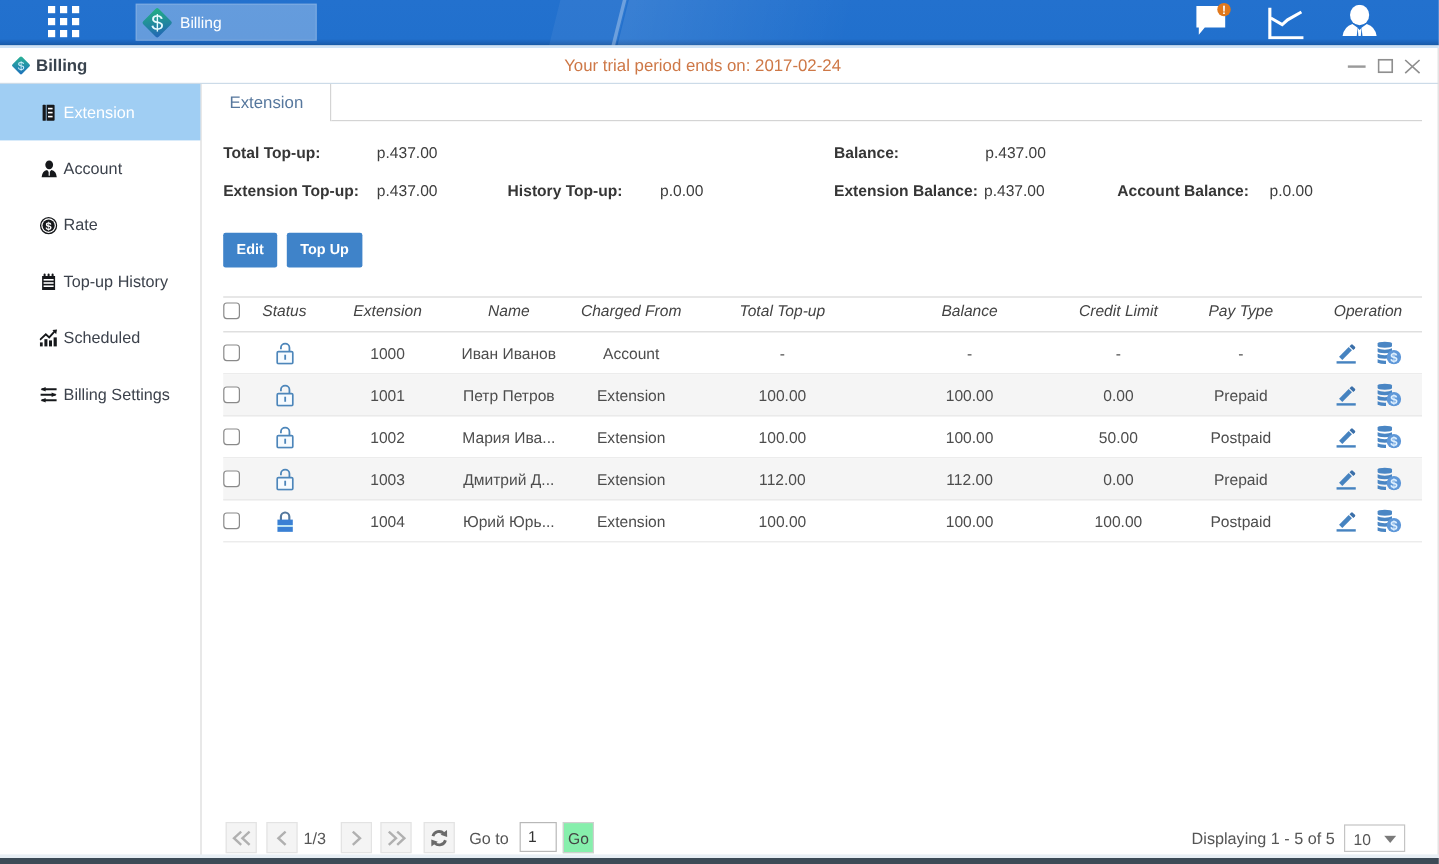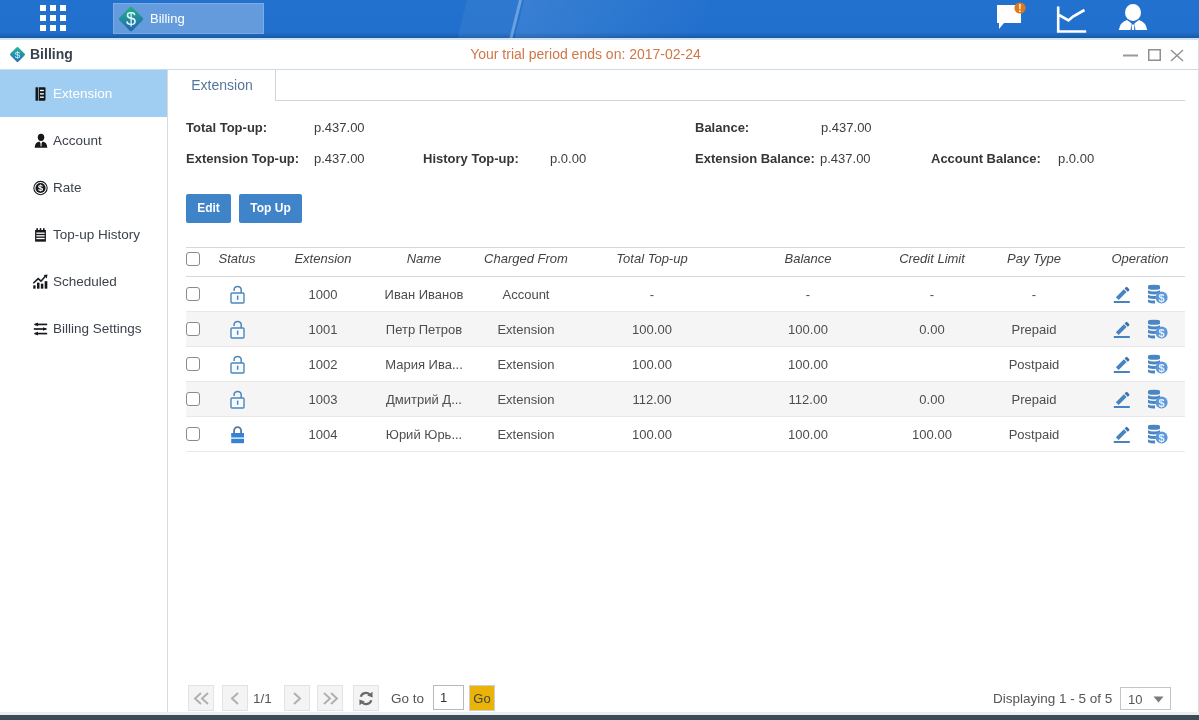--- a/index.html
+++ b/index.html
@@ -344,20 +344,21 @@
       <div class="cell" style="left:21px;width:60px">
           <svg width="15" height="19" viewBox="0 0 15 19">
             <use href="#lockopen"></use>
           </svg>
         </div>
       <div class="cell" style="left:87px;width:100px">1002</div>
       <div class="cell" style="left:183px;width:110px">Мария Ива...</div>
       <div class="cell" style="left:280px;width:120px">Extension</div>
       <div class="cell" style="left:396px;width:140px">100.00</div>
       <div class="cell" style="left:552px;width:140px">100.00</div>
+      <div class="cell" style="left:686px;width:120px">50.00</div>
       <div class="cell" style="left:788px;width:120px">Postpaid</div>
       <div class="cell" style="left:909px;width:90px">
           <svg width="19" height="19" viewBox="0 0 19 19" style="margin-right:15px">
           <path d="M2.9 12.2 L10.9 4.2 L13.6 6.9 L5.6 14.9 Z" fill="#4683c0"></path>
           <path d="M11.6 3.5 L12.9 2.2 A1 1 0 0 1 14.3 2.2 L16.1 4 A1 1 0 0 1 16.1 5.4 L14.8 6.7 Z" fill="#3a6fa9"></path>
           <rect x="0.8" y="16" width="16" height="2" fill="#4683c0"></rect>
         </svg>
           <svg width="21" height="20" viewBox="0 0 21 20">
           <g fill="#4a86c4">
           <path d="M1 2.2 Q1 0.8 7 0.8 T13 2.2 V4.4 Q13 5.8 7 5.8 T1 4.4 Z"></path>
@@ -444,21 +445,21 @@
     <div class="pbtn" style="left:19px">
       <svg width="17" height="13" viewBox="0 0 17 13">
           <path d="M8 1 L2 6.5 L8 12 M15 1 L9 6.5 L15 12" stroke="#b0b0b0" stroke-width="2" fill="none"></path>
         </svg>
     </div>
     <div class="pbtn" style="left:53px">
       <svg width="10" height="13" viewBox="0 0 10 13">
           <path d="M8 1 L2 6.5 L8 12" stroke="#b0b0b0" stroke-width="2" fill="none"></path>
         </svg>
     </div>
-    <div class="ptext" style="left:84px">1/1</div>
+    <div class="ptext" style="left:84px">1/3</div>
     <div class="pbtn" style="left:115px">
       <svg width="10" height="13" viewBox="0 0 10 13">
           <path d="M2 1 L8 6.5 L2 12" stroke="#b0b0b0" stroke-width="2" fill="none"></path>
         </svg>
     </div>
     <div class="pbtn" style="left:148px">
       <svg width="17" height="13" viewBox="0 0 17 13">
           <path d="M2 1 L8 6.5 L2 12 M9 1 L15 6.5 L9 12" stroke="#b0b0b0" stroke-width="2" fill="none"></path>
         </svg>
     </div>
@@ -467,21 +468,21 @@
         <g stroke="#6a6a6a" stroke-width="2.2" fill="none">
           <path d="M2.6 5.4 A 5 5 0 0 1 11 3.3"></path>
           <path d="M12.4 8.6 A 5 5 0 0 1 4 10.7"></path>
         </g>
         <path d="M13.6 0.6 L13.7 6 L8.6 4.3 Z" fill="#6a6a6a"></path>
         <path d="M1.4 13.4 L1.3 8 L6.4 9.7 Z" fill="#6a6a6a"></path>
       </svg>
     </div>
     <div class="ptext" style="left:222px">Go to</div>
     <div style="position:absolute;left:264px;top:0;width:31px;height:25px;border:1px solid #b8b8b8;background:#fff;font-size:13px;color:#333;padding:4px 0 0 6px;">1</div>
-    <div class="pbtn" style="left:300px;width:26px;background:#eab308;border-color:#cfcfcf;font-size:13px;color:#444;">Go</div>
+    <div class="pbtn" style="left:300px;width:26px;background:#86efac;border-color:#cfcfcf;font-size:13px;color:#444;">Go</div>
     <div class="ptext" style="left:824px">Displaying 1 - 5 of 5</div>
     <div style="position:absolute;left:951px;top:2px;width:51px;height:23px;border:1px solid #c4c4c4;background:#fff;">
       <span style="position:absolute;left:7px;top:4px;font-size:13px;color:#555;">10</span>
       <svg style="position:absolute;right:6px;top:8px" width="11" height="7" viewBox="0 0 11 7">
           <path d="M0.5 0.5 h10 l-5 6 z" fill="#7a7a7a"></path>
         </svg>
     </div>
   </div>
 </div>
 <div style="position:absolute;left:1198px;top:40px;width:1px;height:674px;background:#dcdcdc"></div>

